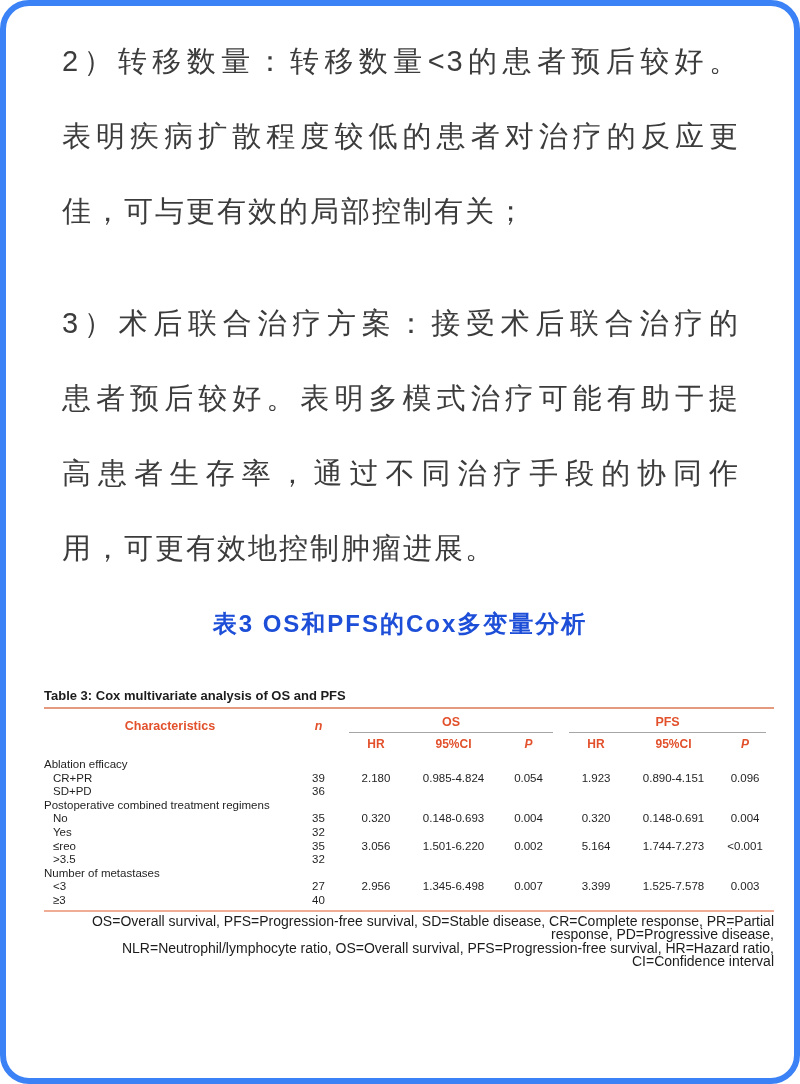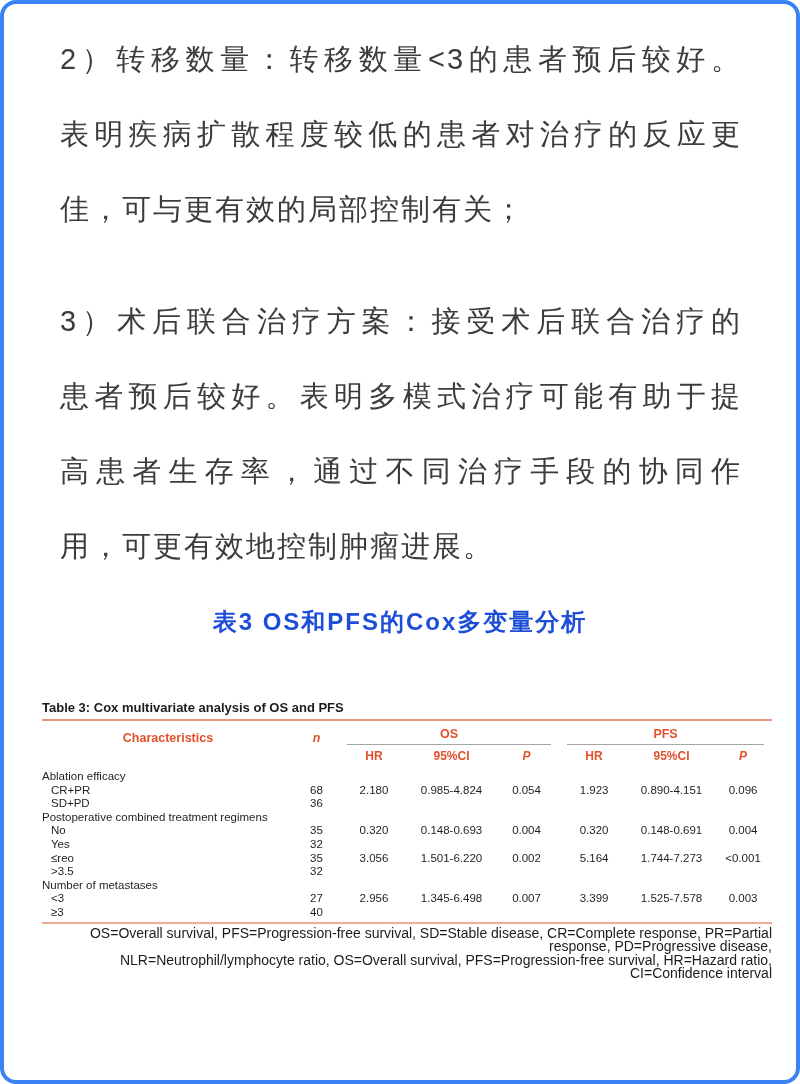--- a/index.html
+++ b/index.html
@@ -5,22 +5,22 @@
   html,body{margin:0;padding:0;}
   body{
     width:800px;height:1084px;
     background:#fff;
     font-family:"Liberation Sans","DejaVu Sans",sans-serif;
     position:relative;
   }
   .page{
     position:absolute;inset:0;
     background:#ffffff;
-    border:4px solid #3b82f6;
-    border-radius:16px;
+    border:6px solid #3b82f6;
+    border-radius:29px;
     overflow:hidden;
   }
   
   .paragraphs{padding:18px 54px 0 56px;}
   .cn-para{margin:0;}
   .cn-para + .cn-para{margin-top:37px;}
   .cn-line{
     display:block;
     font-size:29px;
     line-height:75px;
@@ -36,21 +36,21 @@
   .section-heading{
     margin-top:22px;
     text-align:center;
     font-size:24px;
     font-weight:bold;
     letter-spacing:2px;
     color:#1d4ed8;
     line-height:32px;
   }
   
-  .tablewrap{margin:62px 32px 0 38px;width:730px;}
+  .tablewrap{margin:48px 32px 0 38px;width:730px;}
   .table-title{
     font-size:13px;font-weight:bold;color:#1c1c1c;
     margin:0 0 4px 0;letter-spacing:0;
   }
   table{border-collapse:collapse;width:730px;table-layout:fixed;
     border-top:2px solid #e39a7f;border-bottom:2px solid #f0ac95;}
   col.c-label{width:252px;}
   col.c-n{width:45px;}
   col.c-hr{width:70px;}
   col.c-ci{width:85px;}
@@ -151,21 +151,21 @@
           <td></td>
             <td></td>
             <td></td>
             <td></td>
             <td></td>
             <td></td>
             <td></td>
         </tr>
         <tr class="sub">
           <td class="label">CR+PR</td>
-          <td>68</td>
+          <td>39</td>
           <td>2.180</td>
           <td>0.985-4.824</td>
           <td>0.054</td>
           <td>1.923</td>
           <td>0.890-4.151</td>
           <td>0.096</td>
         </tr>
         <tr class="sub">
           <td class="label">SD+PD</td>
           <td>36</td>

